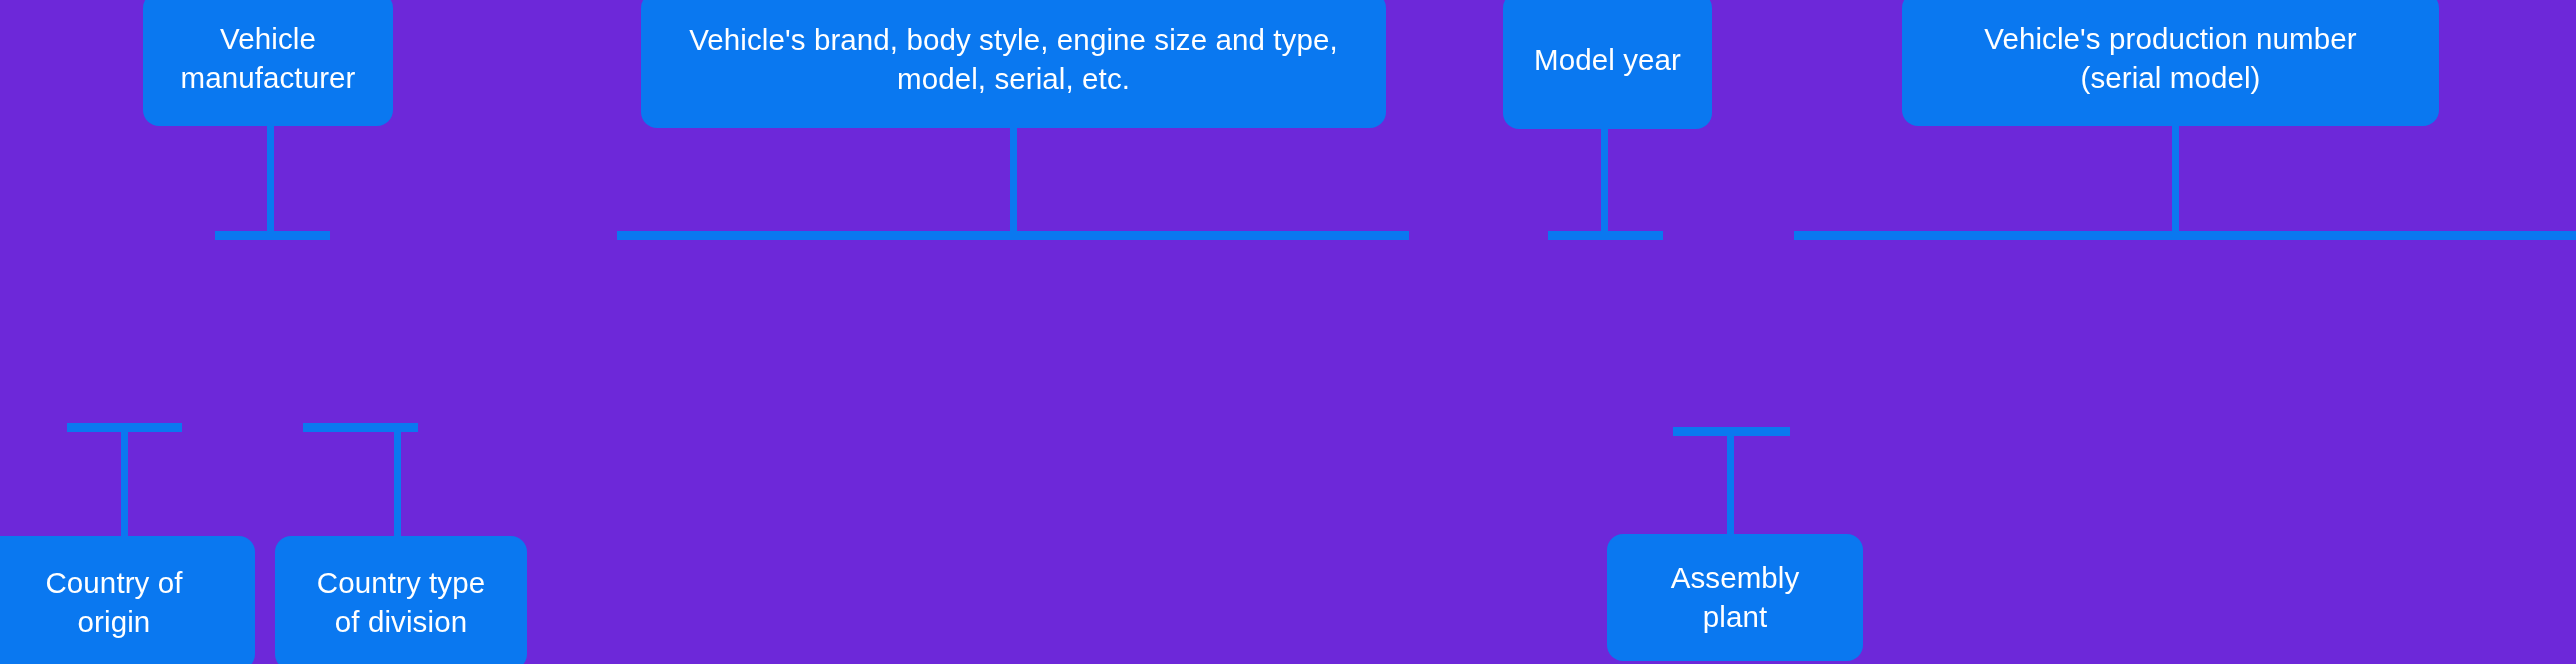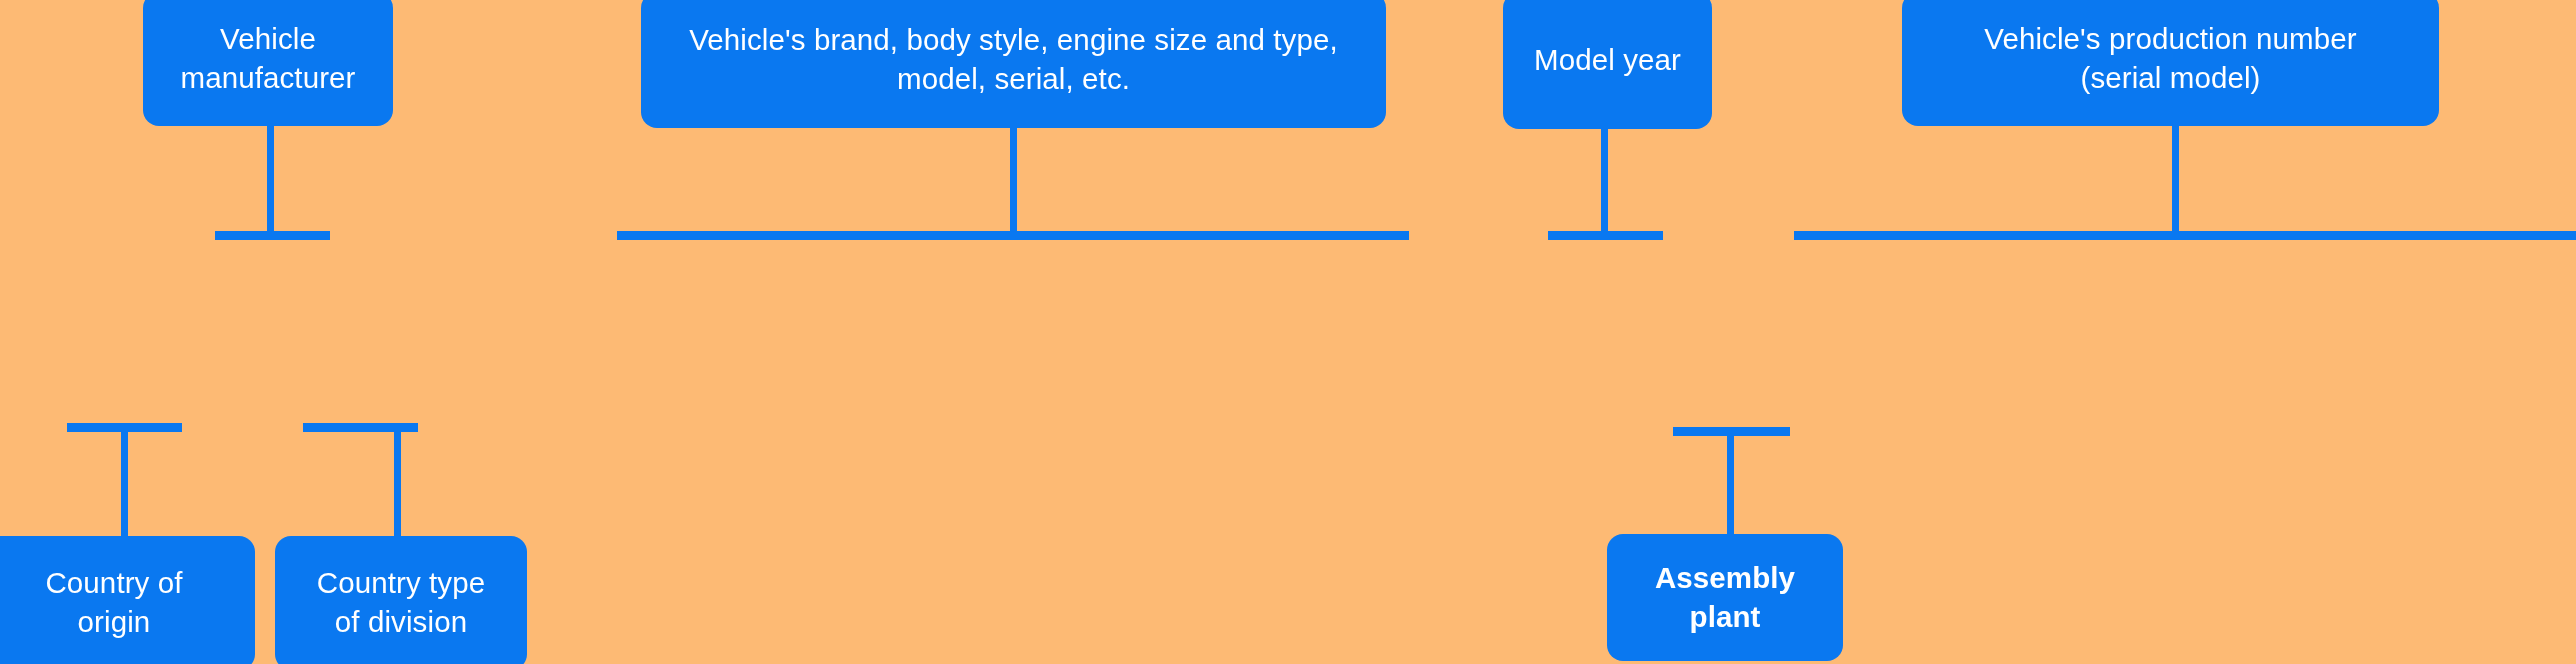--- a/index.html
+++ b/index.html
@@ -4,21 +4,21 @@
 <style>
   html, body {
     margin: 0;
     padding: 0;
     background: #000000;
   }
   #stage {
     position: relative;
     width: 2576px;
     height: 664px;
-    background: #fdba74;
+    background: #6d28d9;
     overflow: hidden;
     font-family: "Liberation Sans", sans-serif;
   }
   .node {
     position: absolute;
     background: #0a78f0;
     border-radius: 16px;
     color: #ffffff;
     display: flex;
     align-items: center;
@@ -93,19 +93,19 @@
   <div class="node" style="left:-27px; top:536px; width:282px; height:134px;">
     <span class="node-label">Country of
 origin</span>
   </div>
 
   <div class="node" style="left:275px; top:536px; width:252px; height:134px;">
     <span class="node-label">Country type
 of division</span>
   </div>
 
-  <div class="node" style="left:1607px; top:534px; width:236px; height:127px;font-weight:bold;">
+  <div class="node" style="left:1607px; top:534px; width:256px; height:127px;">
     <span class="node-label">Assembly
 plant</span>
   </div>
 
 </div>
 
 
 </body></html>

